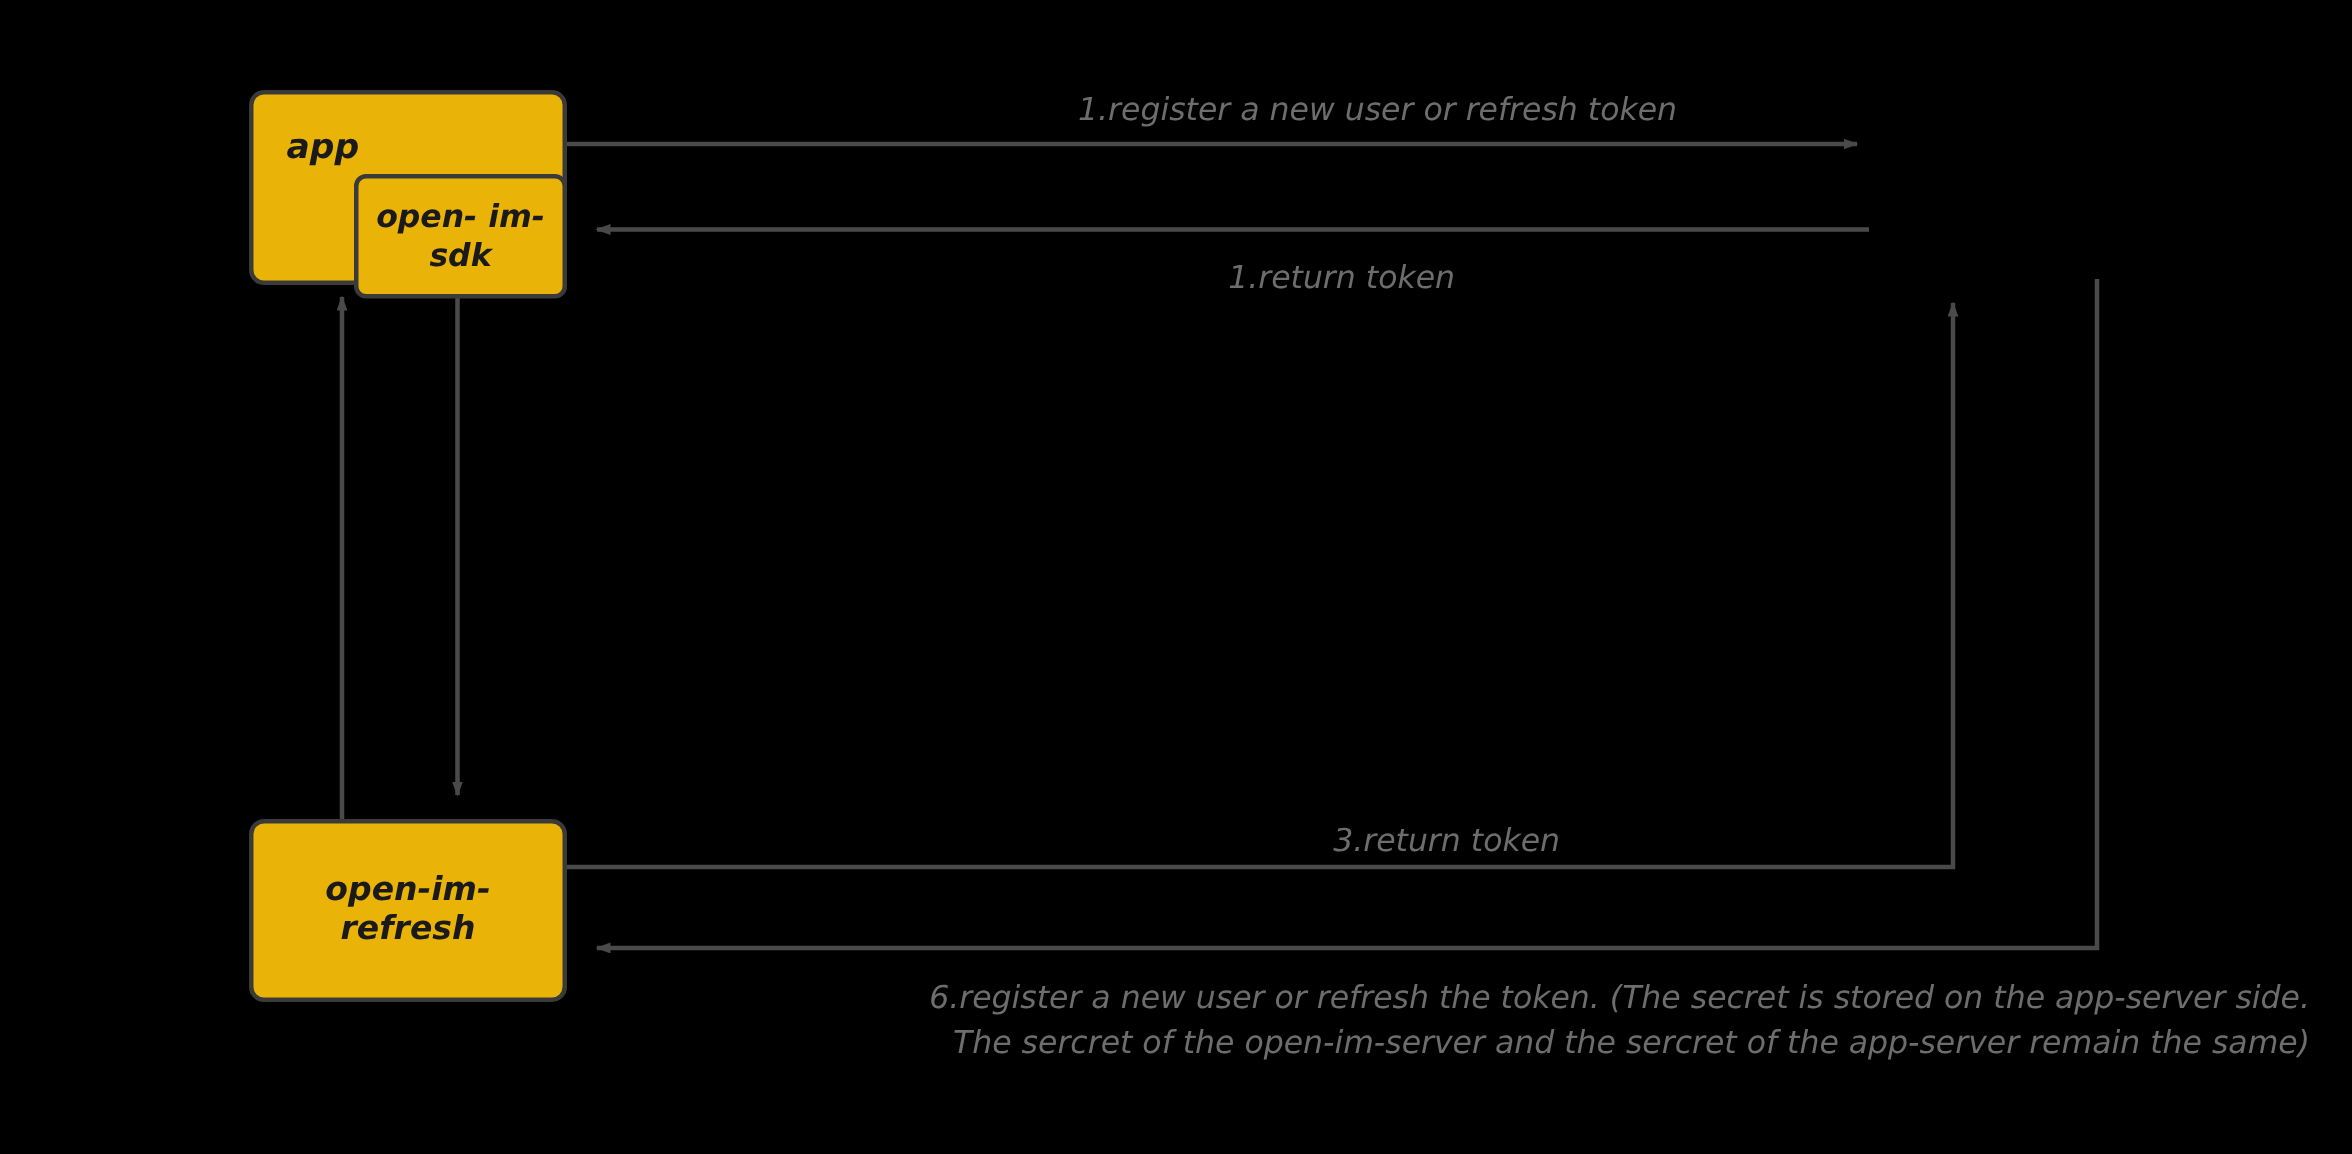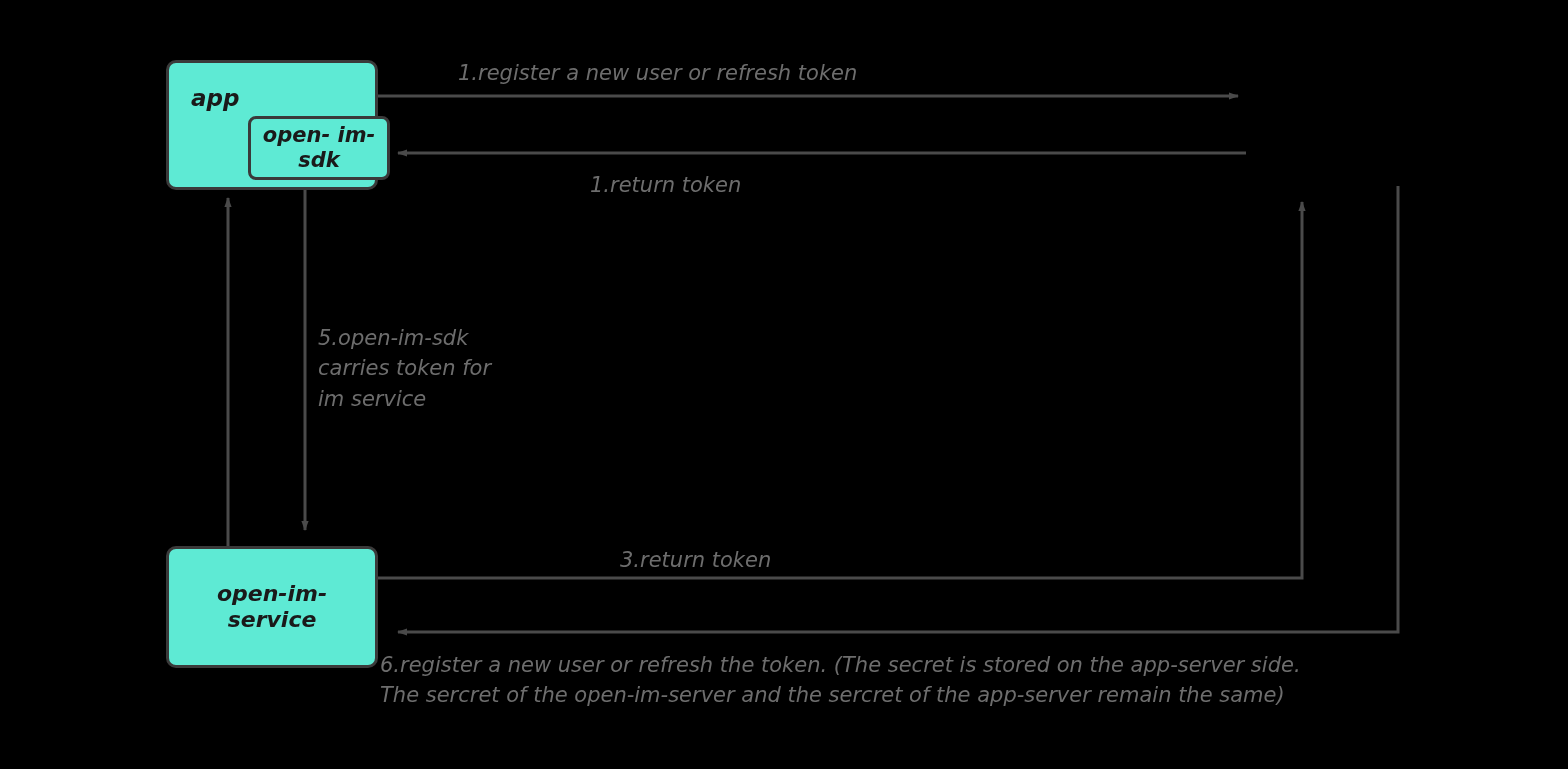--- a/index.html
+++ b/index.html
@@ -12,21 +12,21 @@
   }
   #canvas {
     position: relative;
     width: 1568px;
     height: 769px;
     background: #000000;
     overflow: hidden;
   }
   .node {
     position: absolute;
-    background: #5eead4;
+    background: #eab308;
     border: 3px solid #3a3a3a;
     border-radius: 10px;
     box-sizing: border-box;
     display: flex;
     align-items: center;
     justify-content: center;
     color: #1a1a1a;
     font-weight: bold;
     font-style: italic;
     font-size: 23px;
@@ -39,24 +39,23 @@
     width: 212px;
     height: 130px;
     align-items: flex-start;
     justify-content: flex-start;
     padding: 22px 0 0 22px;
   }
   .node-sdk {
     left: 236px;
     top: 116px;
     width: 142px;
-    height: 64px;
+    height: 83px;
     font-size: 21px;
     border-radius: 8px;
-    margin-left: 12px;
   }
   .node-appserver {
     left: 1246px;
     top: 64px;
     width: 212px;
     height: 122px;
   }
   .node-imserver {
     left: 166px;
     top: 546px;
@@ -64,21 +63,21 @@
     height: 122px;
     font-size: 22px;
   }
   .label {
     position: absolute;
     color: #6d6d6d;
     font-style: italic;
     font-size: 21px;
     line-height: 1.45;
     white-space: pre-line;
-    text-align: left;
+    text-align: right;
   }
   svg.edges {
     position: absolute;
     left: 0;
     top: 0;
     width: 1568px;
     height: 769px;
     pointer-events: none;
   }
   .edge {
@@ -117,30 +116,27 @@
   </div>
 
   <div class="node node-sdk">
     <span>open-
 im-sdk</span>
   </div>
 
 
   <div class="node node-imserver">
     <span>open-im-
-service</span>
+refresh</span>
   </div>
 
   <div class="label" style="left:458px; top:58px; width:660px;">1.register a new user or refresh token</div>
 
   <div class="label" style="left:380px; top:650px; width:1160px;">6.register a new user or refresh the token. (The secret is stored on the app-server side.
 The sercret of the open-im-server and the sercret of the app-server remain the same)</div>
 
   <div class="label" style="left:620px; top:545px; width:420px;">3.return token</div>
 
   <div class="label" style="left:590px; top:170px; width:380px;">1.return token</div>
 
-  <div class="label" style="left:318px; top:323px; width:200px;">5.open-im-sdk
-carries token for
-im service</div>
 
 
 </div>
 
 </body></html>

